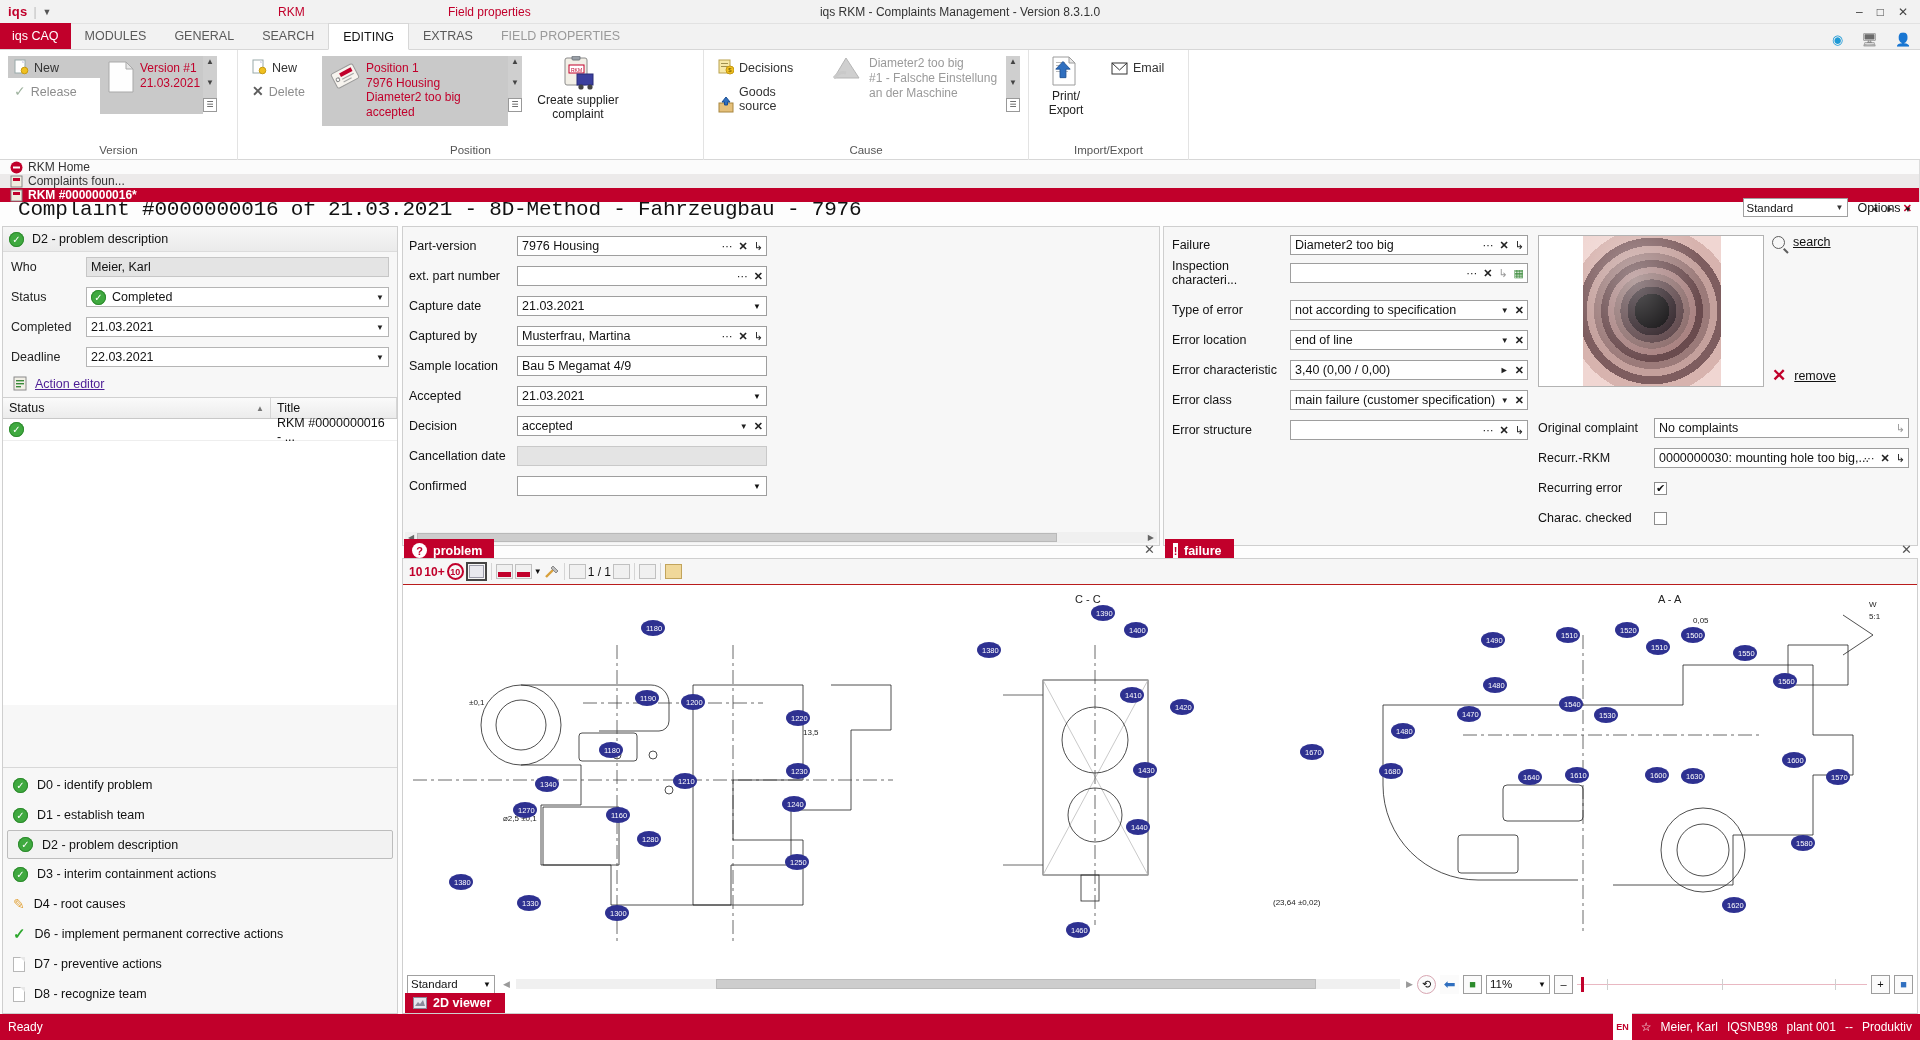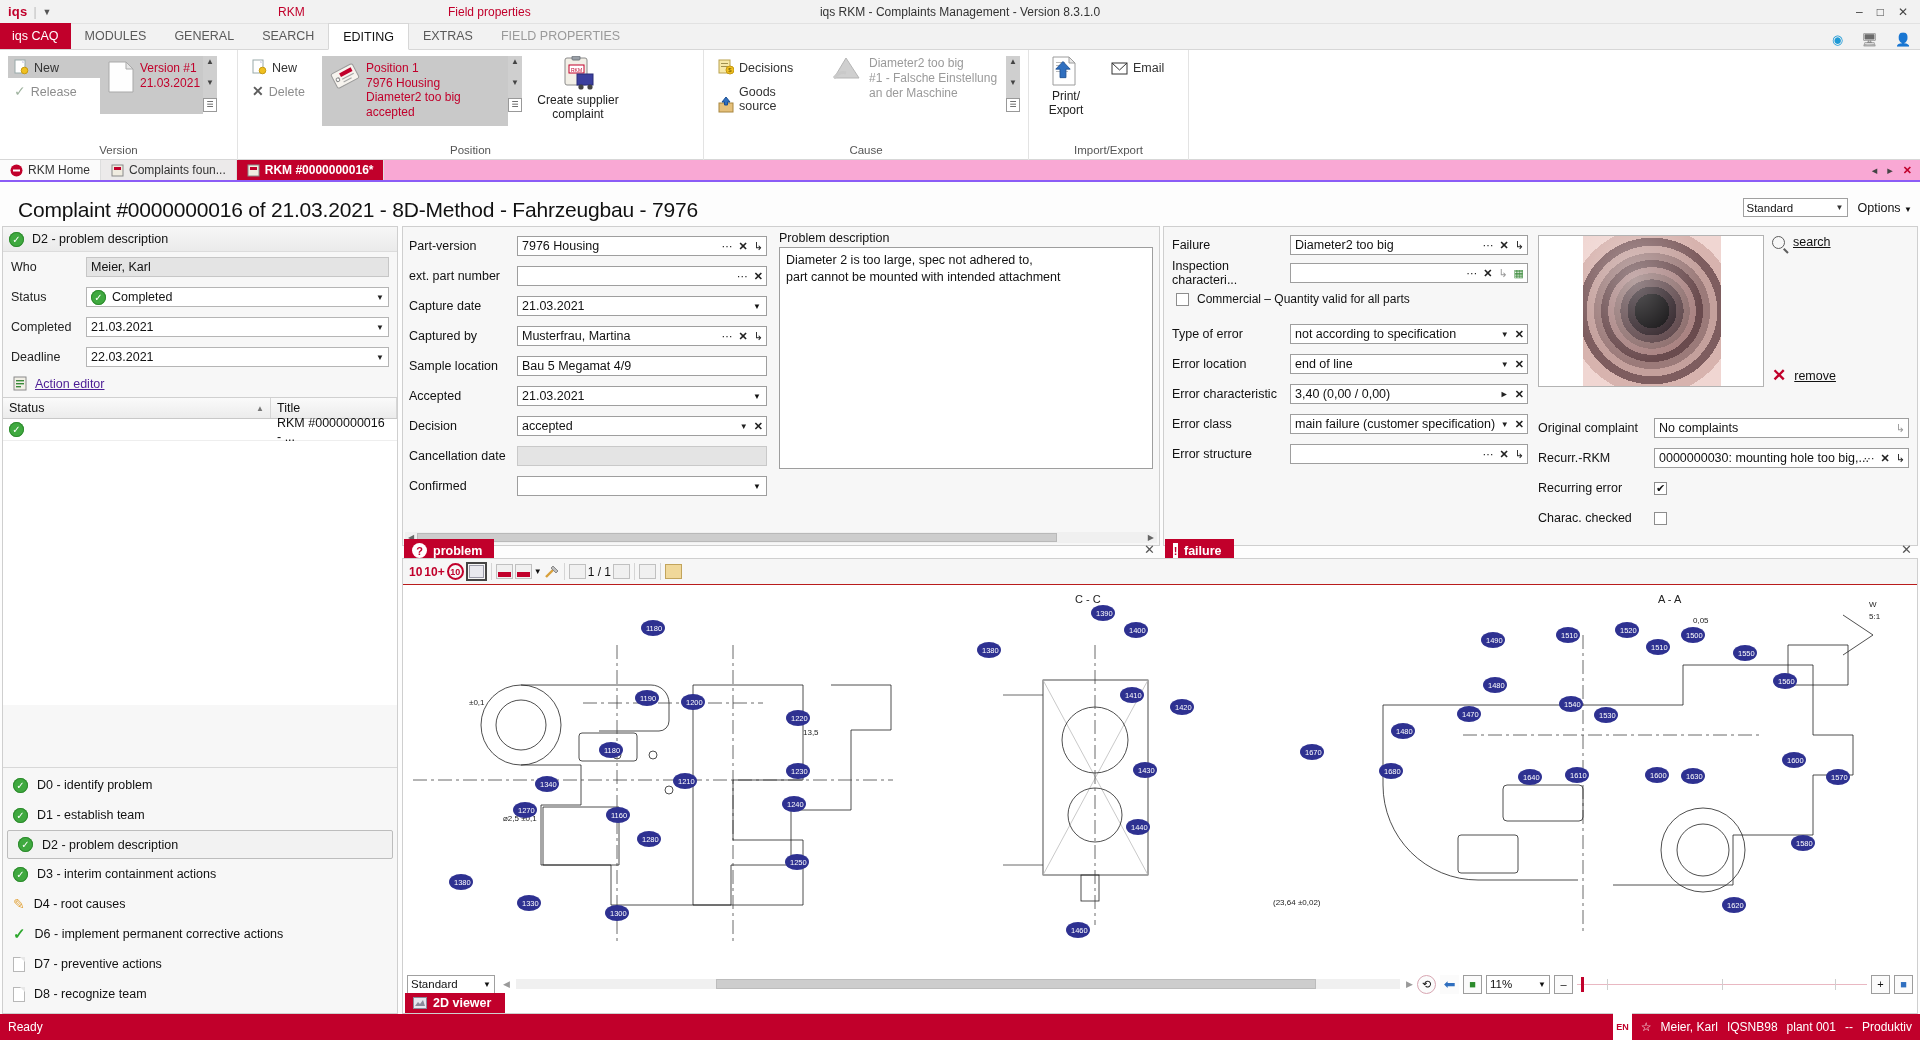--- a/index.html
+++ b/index.html
@@ -46,29 +46,29 @@
   .tile .lines { color:#c1002b; font-size:12px; line-height:1.22; }
   .spin { width:14px; display:flex; flex-direction:column; align-items:center; justify-content:space-between;
           background:#cfcfcf; height:56px; }
   .spin div { font-size:8px; color:#444; line-height:1; padding:2px 0; }
   .spin .b { border:1px solid #999; background:#fff; width:14px; text-align:center; }
 
   .bigbtn { display:flex; flex-direction:column; align-items:center; width:84px; font-size:12px; color:#222; text-align:center; line-height:1.15; }
   .bigbtn .cap { margin-top:2px; }
 
   
-  .doctabs { height:22px; background:#f9a8d4; border-bottom:2px solid #8b5cf6; display:flex; align-items:stretch; position:relative; }
+  .doctabs { height:22px; background:#f9a8d4; border-bottom:2px solid #be185d; display:flex; align-items:stretch; position:relative;flex-direction:column; }
   .dtab { display:flex; align-items:center; gap:5px; padding:0 10px; font-size:12px; color:#333; background:#eceaea; border-right:1px solid #ddd; }
   .dtab.first { background:#fbfbfb; }
   .dtab.active { background:#c1002b; color:#fff; font-weight:bold; }
   .doctabs .navs { margin-left:auto; display:flex; align-items:center; gap:10px; padding-right:8px; font-size:11px; color:#444; }
 
   
   .pagehead { padding:4px 6px 3px 6px; }
-  .pagehead h1 { margin:12px; font-size:21px; font-weight:normal; letter-spacing:-0.2px; color:#111; }
+  .pagehead h1 { margin:12px; font-size:21px; font-weight:normal; letter-spacing:-0.2px; color:#111;font-family:Liberation Mono, monospace; }
   .pagehead .sub { font-size:11.5px; color:#333; margin-top:1px; }
   .headright { position:absolute; right:8px; top:198px; display:flex; align-items:center; gap:10px; }
   .combo-sm { width:105px; height:19px; border:1px solid #a0a0a0; background:#fff; font-size:11.5px;
               display:flex; align-items:center; padding:0 3px; position:relative; }
   .combo-sm .arw { position:absolute; right:3px; font-size:8px; color:#333; }
   .optbtn { font-size:12.5px; color:#111; }
 
   
   .main { position:absolute; top:226px; left:0; right:0; bottom:26px; }
 
@@ -643,25 +643,20 @@
         </div>
         <div class="crow">
           <span class="lbl">Confirmed</span>
           <div class="ctl">
             <span></span>
             <span class="dd">▼</span>
           </div>
         </div>
       </div>
 
-      <div class="cp-right">
-        <div class="pd-label">Problem description</div>
-        <div class="pd-box" style="white-space:pre-line;">Diameter 2 is too large, spec not adhered to,
-part cannot be mounted with intended attachment</div>
-      </div>
 
       <div class="hscroll">
         <span class="ar">◀</span>
         <div class="thumb" style="width:640px;"></div>
         <span class="ar" style="margin-left:auto">▶</span>
       </div>
     </div>
 
     <div class="chip" style="left:404px; top:313px;">
       <span class="qmark">?</span>
@@ -685,25 +680,20 @@
           <span class="lbl">Inspection characteri...</span>
           <div class="ctl">
             <span></span>
             <span class="adorn">
               <span>⋯</span>
               <span style="font-weight:bold;">✕</span>
               <span style="color:#9a9a9a;">↳</span>
               <span style="color:#3a8a3a;">▦</span>
             </span>
           </div>
-        </div>
-        <div class="rrow" style="height:24px">
-          <span class="lbl" style="width:0"></span>
-          <span class="cbox" style="margin:0 8px 0 4px;"></span>
-          <span>Commercial – Quantity valid for all parts</span>
         </div>
         <div class="rrow" style="margin-top:8px">
           <span class="lbl">Type of error</span>
           <div class="ctl">
             <span>not according to specification</span>
             <span class="adorn">
               <span style="font-size:8px;">▼</span>
               <span style="font-weight:bold;">✕</span>
             </span>
           </div>

